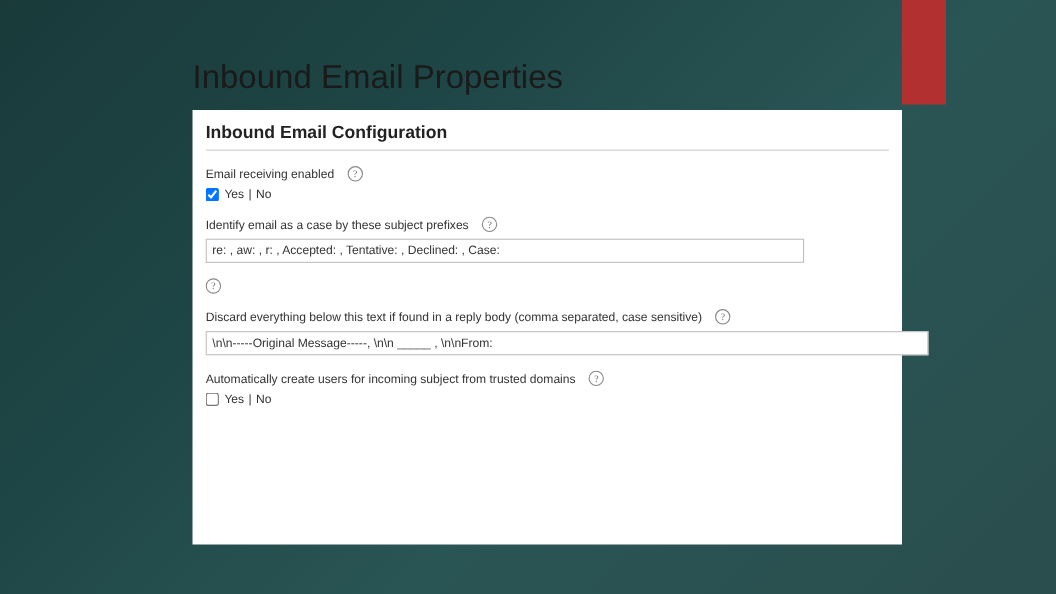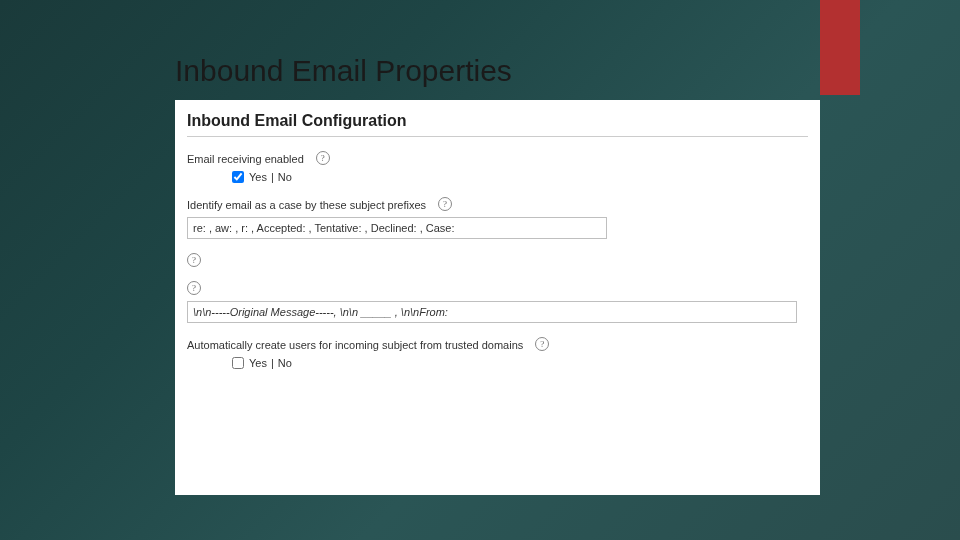--- a/index.html
+++ b/index.html
@@ -72,40 +72,38 @@
       font-family: Georgia, serif;
       cursor: pointer;
     }
     .yn-row {
       margin-top: 6px;
       display: flex;
       align-items: center;
       gap: 4px;
       font-size: 11px;
       color: #333;
-      margin-left: 45px;
     }
     .yn-row input[type="checkbox"] {
       width: 12px;
       height: 12px;
       margin-right: 1px;
     }
     .text-input {
       margin-top: 6px;
-      width: 420px;
+      width: 544px;
       height: 22px;
       border: 1px solid #bfbfbf;
       padding: 2px 5px;
       font-size: 11px;
       color: #333;
       font-family: inherit;
     }
     .text-input.wide {
-      width: 610px;
-      font-style: italic;
+      width: 657px;
     }
   </style>
 </head>
 <body>
 
 <div class="accent-bar"></div>
 
 <div class="slide-title">Inbound Email Properties</div>
 
 <div class="panel-wrap">
@@ -133,20 +131,21 @@
   </div>
 
   <div class="field">
     <div class="field-label-row">
       <span class="help-icon">?</span>
     </div>
   </div>
 
   <div class="field">
     <div class="field-label-row">
+      <span class="field-label">Discard everything below this text if found in a reply body (comma separated, case sensitive)</span>
       <span class="help-icon">?</span>
     </div>
     <input type="text" class="text-input wide" value="\n\n-----Original Message-----, \n\n _____ , \n\nFrom:" style="">
   </div>
 
   <div class="field">
     <div class="field-label-row">
       <span class="field-label">Automatically create users for incoming subject from trusted domains</span>
       <span class="help-icon">?</span>
     </div>

